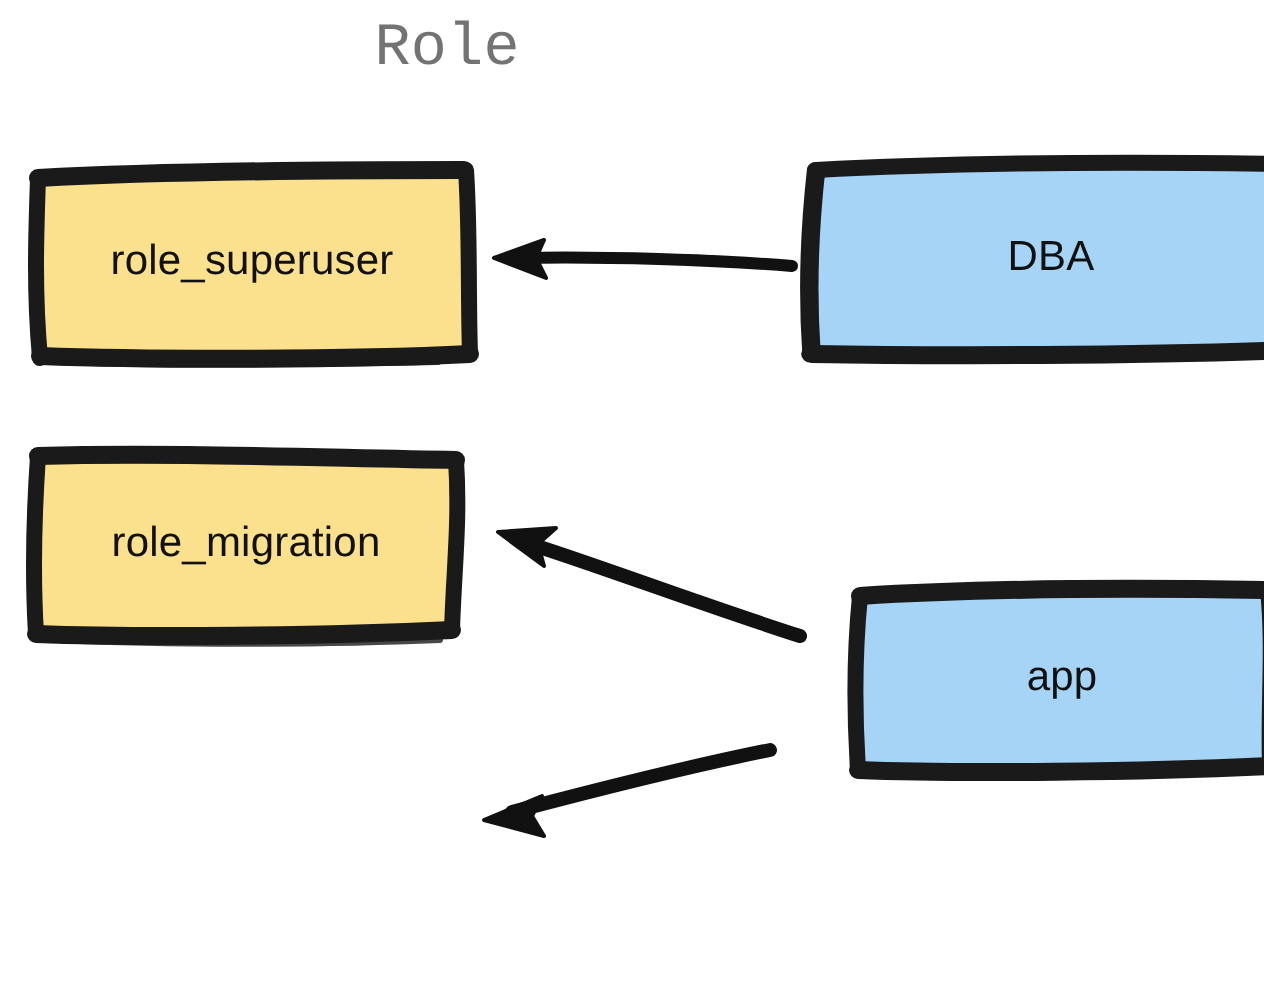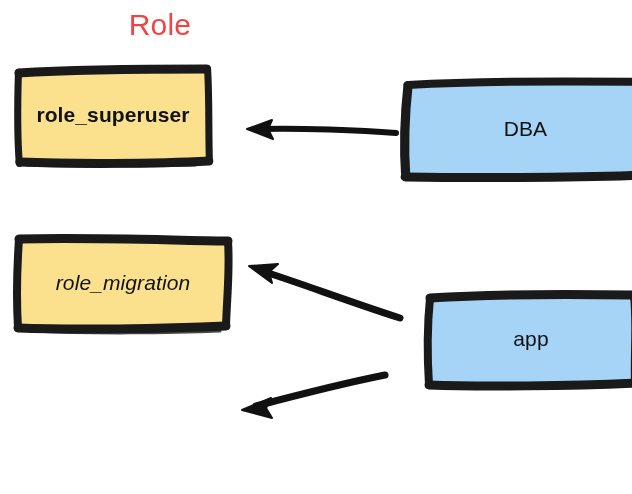--- a/index.html
+++ b/index.html
@@ -13,25 +13,26 @@
   #canvas {
     position: relative;
     width: 632px;
     height: 494px;
     background: #ffffff;
     overflow: hidden;
   }
   .col-header {
     position: absolute;
     font-size: 30px;
-    color: #ef4444;
+    color: #737373;
     font-weight: 400;
     letter-spacing: 0.2px;
     white-space: nowrap;
-    text-align: center;
+    text-align: right;
+    font-family: Liberation Mono, monospace;
   }
   #header-role { left: 60px; top: 8px; width: 200px; }
   #header-user { left: 400px; top: 8px; width: 220px; }
 
   .node {
     position: absolute;
     box-sizing: border-box;
     display: flex;
     align-items: center;
     justify-content: center;
@@ -64,33 +65,33 @@
   }
 </style>
 </head>
 <body>
 
 <div id="canvas">
 
   <div class="col-header" id="header-role">Role</div>
 
 
-  <div class="node" id="node-role_superuser" style="left:14px; top:64px; width:198px; height:102px;font-weight:bold;">
+  <div class="node" id="node-role_superuser" style="left:14px; top:80px; width:224px; height:102px;">
     <svg class="node-shape" viewBox="0 0 224 102" preserveAspectRatio="none">
       <path d="M5,9 L218,5 L221,96 L7,99 Z" fill="#FBE18E"></path>
       <path d="M5,9 C60,6 150,5 218,5" fill="none" stroke="#1a1a1a" stroke-width="9" stroke-linecap="round"></path>
       <path d="M219,5 C221,35 220,65 221,97" fill="none" stroke="#1a1a1a" stroke-width="8" stroke-linecap="round"></path>
       <path d="M221,97 C160,100 60,100 6,98" fill="none" stroke="#1a1a1a" stroke-width="9" stroke-linecap="round"></path>
       <path d="M6,99 C3,66 4,38 5,9" fill="none" stroke="#1a1a1a" stroke-width="8" stroke-linecap="round"></path>
       <path d="M14,101 C70,103 150,102 205,101" fill="none" stroke="#1a1a1a" stroke-width="3" stroke-linecap="round" opacity="0.85"></path>
     </svg>
     <span class="node-label">role_superuser</span>
   </div>
 
-  <div class="node" id="node-role_migration" style="left:12px; top:233px; width:222px; height:99px;font-style:italic;">
+  <div class="node" id="node-role_migration" style="left:12px; top:222px; width:222px; height:99px;">
     <svg class="node-shape" viewBox="0 0 222 99" preserveAspectRatio="none">
       <path d="M7,6 L216,8 L213,92 L6,95 Z" fill="#FBE18E"></path>
       <path d="M7,6 C70,4 150,7 216,8" fill="none" stroke="#1a1a1a" stroke-width="9" stroke-linecap="round"></path>
       <path d="M216,8 C218,38 215,62 214,93" fill="none" stroke="#1a1a1a" stroke-width="8" stroke-linecap="round"></path>
       <path d="M214,93 C150,96 60,97 6,95" fill="none" stroke="#1a1a1a" stroke-width="9" stroke-linecap="round"></path>
       <path d="M6,95 C4,62 5,35 7,6" fill="none" stroke="#1a1a1a" stroke-width="8" stroke-linecap="round"></path>
       <path d="M18,98 C80,101 160,100 208,98" fill="none" stroke="#1a1a1a" stroke-width="3" stroke-linecap="round" opacity="0.8"></path>
     </svg>
     <span class="node-label">role_migration</span>
   </div>

